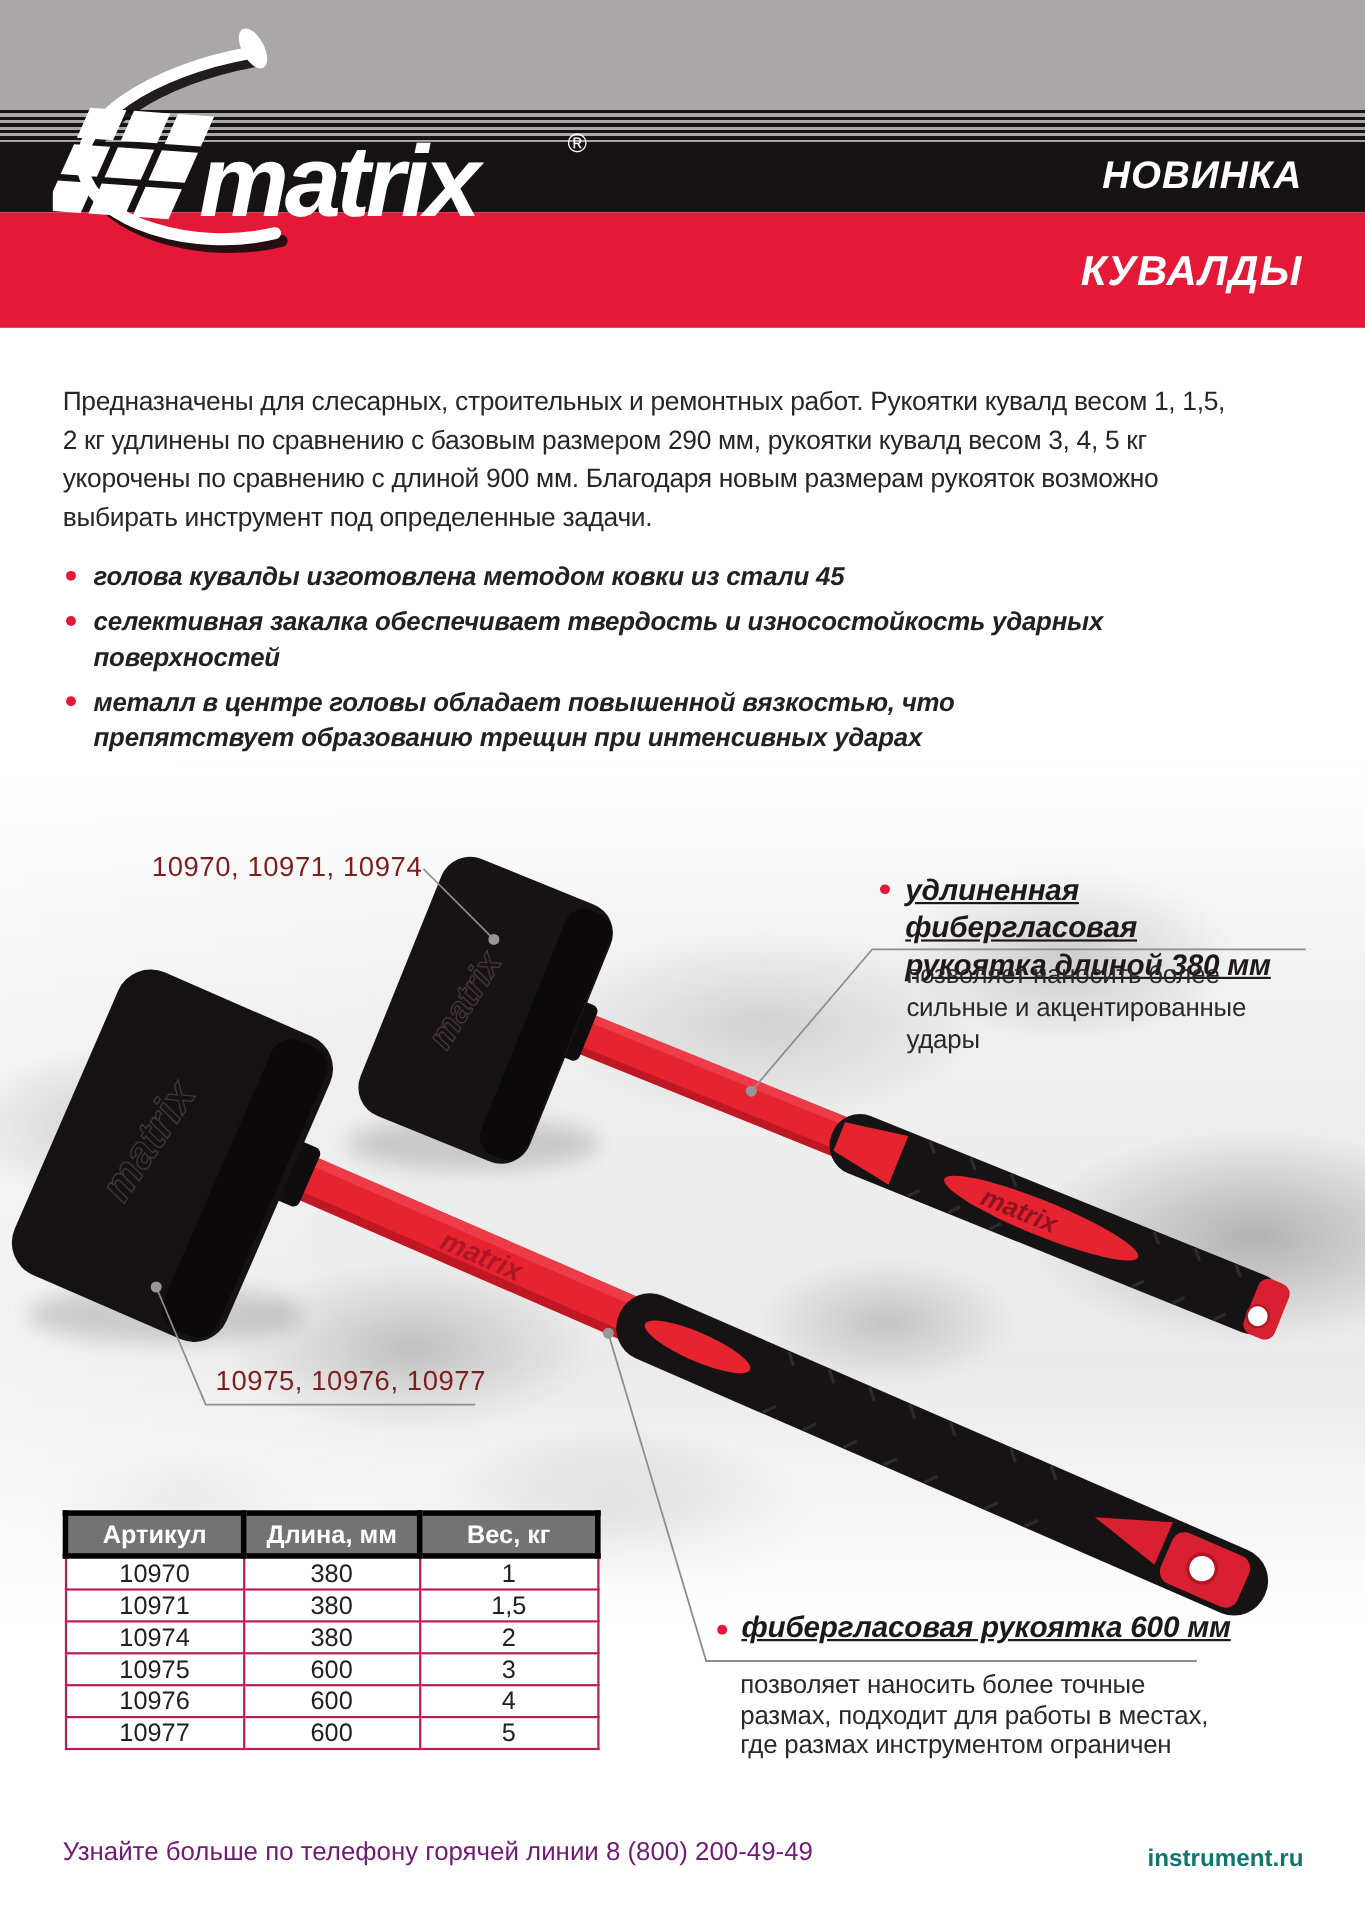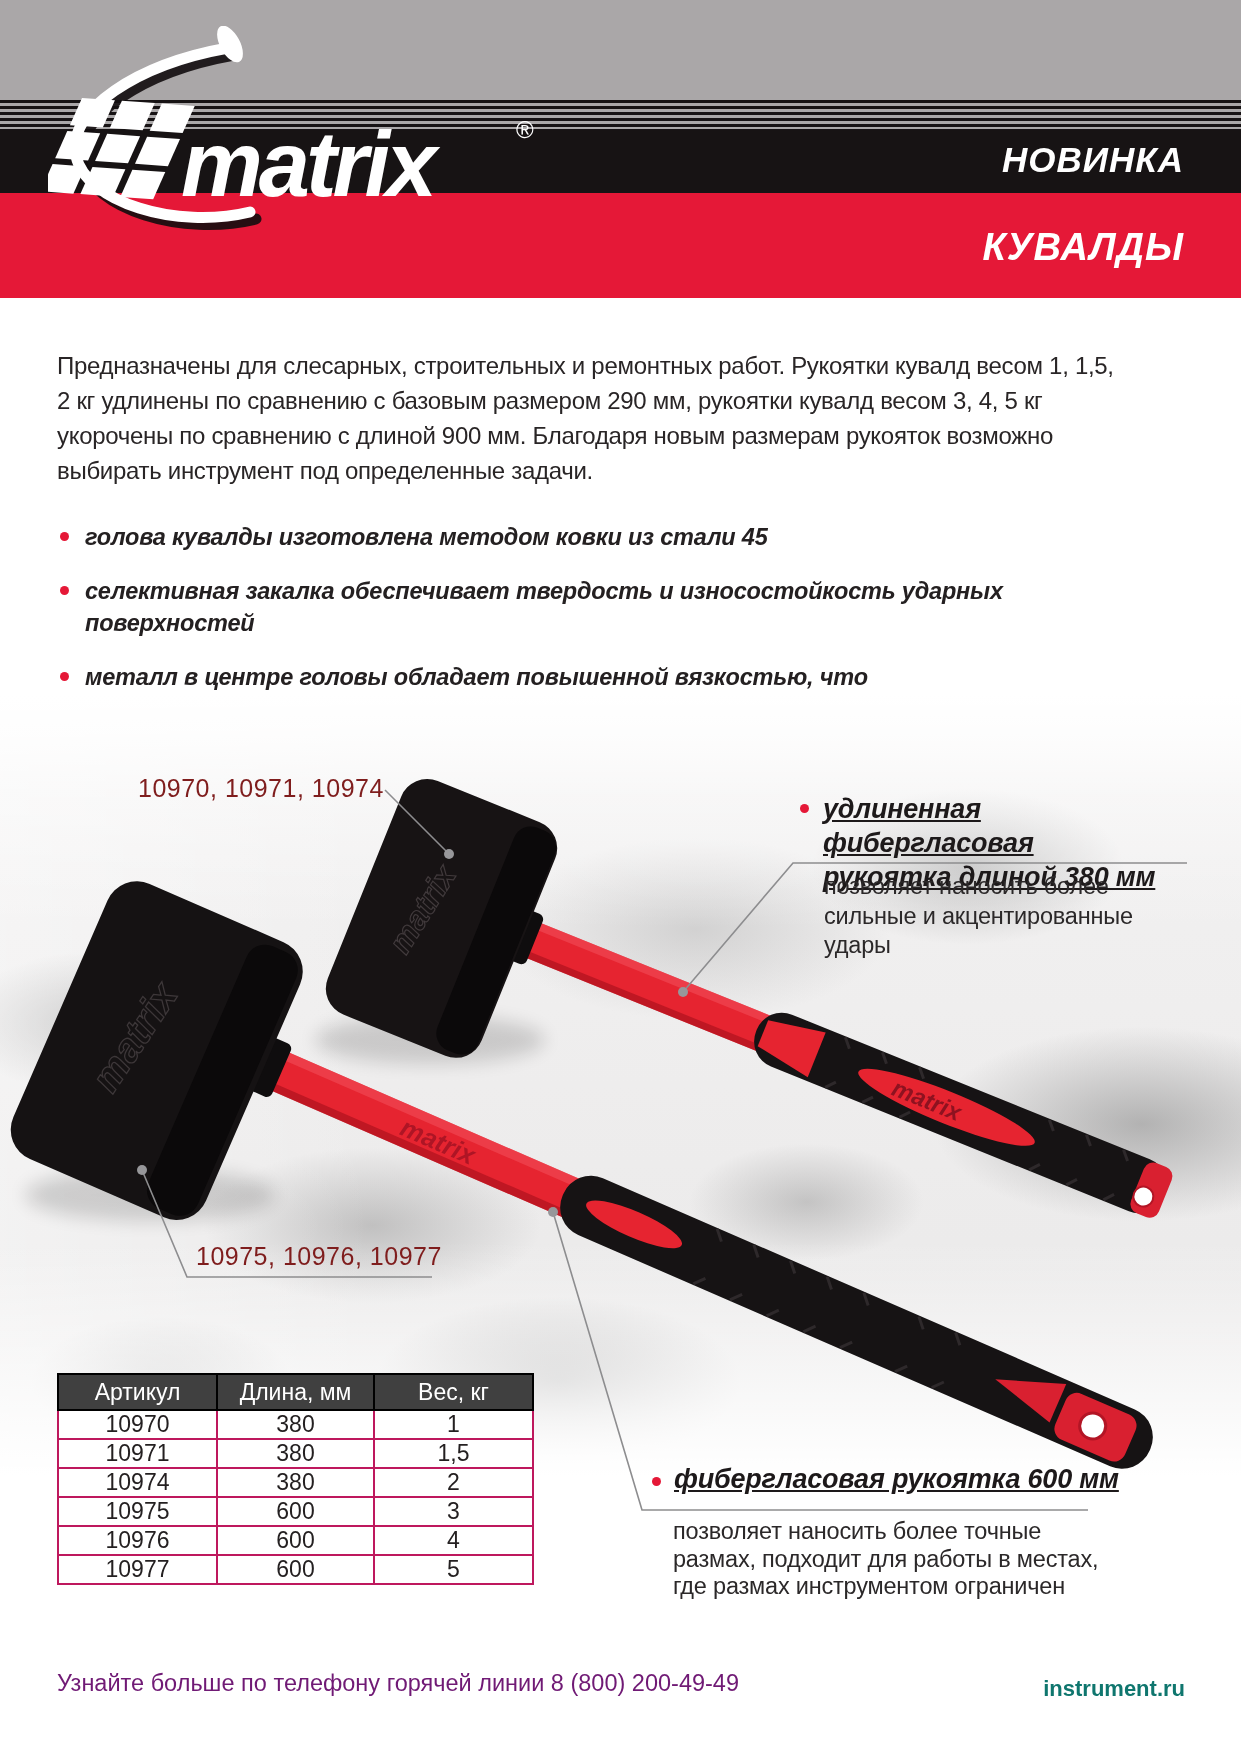--- a/index.html
+++ b/index.html
@@ -14,21 +14,21 @@
   .badge{position:absolute;right:57px;top:140px;font-size:35px;font-weight:700;font-style:italic;
         color:#fff;letter-spacing:1px;z-index:4;}
   .category{position:absolute;right:57px;top:226px;font-size:38px;font-weight:700;font-style:italic;
         color:#fff;letter-spacing:1px;z-index:4;}
   .logo-svg{position:absolute;left:48px;top:26px;z-index:5;}
   
   .intro{position:absolute;left:57px;top:348px;width:1060px;font-size:24px;line-height:35px;
         letter-spacing:-0.3px;color:#29252​6;color:#292526;}
   .features{position:absolute;left:57px;top:508px;width:960px;display:flex;flex-direction:column;gap:9px;}
   .feature{display:flex;align-items:flex-start;font-size:23.5px;font-weight:700;font-style:italic;
-        line-height:32px;color:#242021;letter-spacing:-0.2px;margin-top:13px;}
+        line-height:32px;color:#242021;letter-spacing:-0.2px;}
   .feature .dot{flex:none;width:9px;height:9px;border-radius:50%;background:#e51837;margin:11px 16px 0 3px;}
   
   .photo{position:absolute;left:0;top:695px;width:1241px;height:780px;
     background:
       radial-gradient(ellipse 220px 110px at 8% 42%, rgba(150,150,150,.55), transparent 65%),
       radial-gradient(ellipse 260px 120px at 30% 68%, rgba(140,140,140,.45), transparent 65%),
       radial-gradient(ellipse 300px 140px at 56% 30%, rgba(165,165,165,.40), transparent 65%),
       radial-gradient(ellipse 240px 120px at 78% 22%, rgba(145,145,145,.50), transparent 65%),
       radial-gradient(ellipse 320px 150px at 92% 55%, rgba(130,130,130,.55), transparent 65%),
       radial-gradient(ellipse 280px 130px at 45% 88%, rgba(140,140,140,.50), transparent 65%),
@@ -42,21 +42,21 @@
   .hammers-svg,.leaders-svg{position:absolute;left:0;top:690px;z-index:3;}
   .leaders-svg{z-index:4;}
   .ref-label{position:absolute;font-size:25px;color:#7f1d1d;letter-spacing:.5px;z-index:5;}
   .callout-title{position:absolute;font-size:27px;font-weight:700;font-style:italic;line-height:34px;
         color:#1d191a;z-index:5;letter-spacing:-0.2px;text-decoration:underline;}
   .callout-desc{position:absolute;font-size:23.5px;line-height:29.5px;color:#2b2829;z-index:5;letter-spacing:-0.2px;}
   .callout-dot{position:absolute;width:9px;height:9px;border-radius:50%;background:#e51837;z-index:5;}
   
   .spec-table{position:absolute;left:57px;top:1373px;z-index:6;border-collapse:collapse;
         font-size:23px;color:#242021;}
-  .spec-table th{background:#404040;color:#fff;font-weight:400;height:34px;border:2px solid #000000;
+  .spec-table th{background:#737373;color:#fff;font-weight:700;height:34px;border:5px solid #000000;
         padding:0;}
   .spec-table td{background:rgba(255,255,255,.94);text-align:center;height:27px;
         border:2px solid #be185d;padding:0;}
   .col-art{width:157px;} .col-len{width:155px;} .col-wgt{width:157px;}
   
   .footer-info{position:absolute;left:57px;top:1668px;font-size:23.5px;line-height:31px;color:#701a75;z-index:6;}
   .website{position:absolute;right:56px;top:1676px;font-size:22px;font-weight:700;color:#0f766e;z-index:6;}
 </style>
 </head>
 <body>

